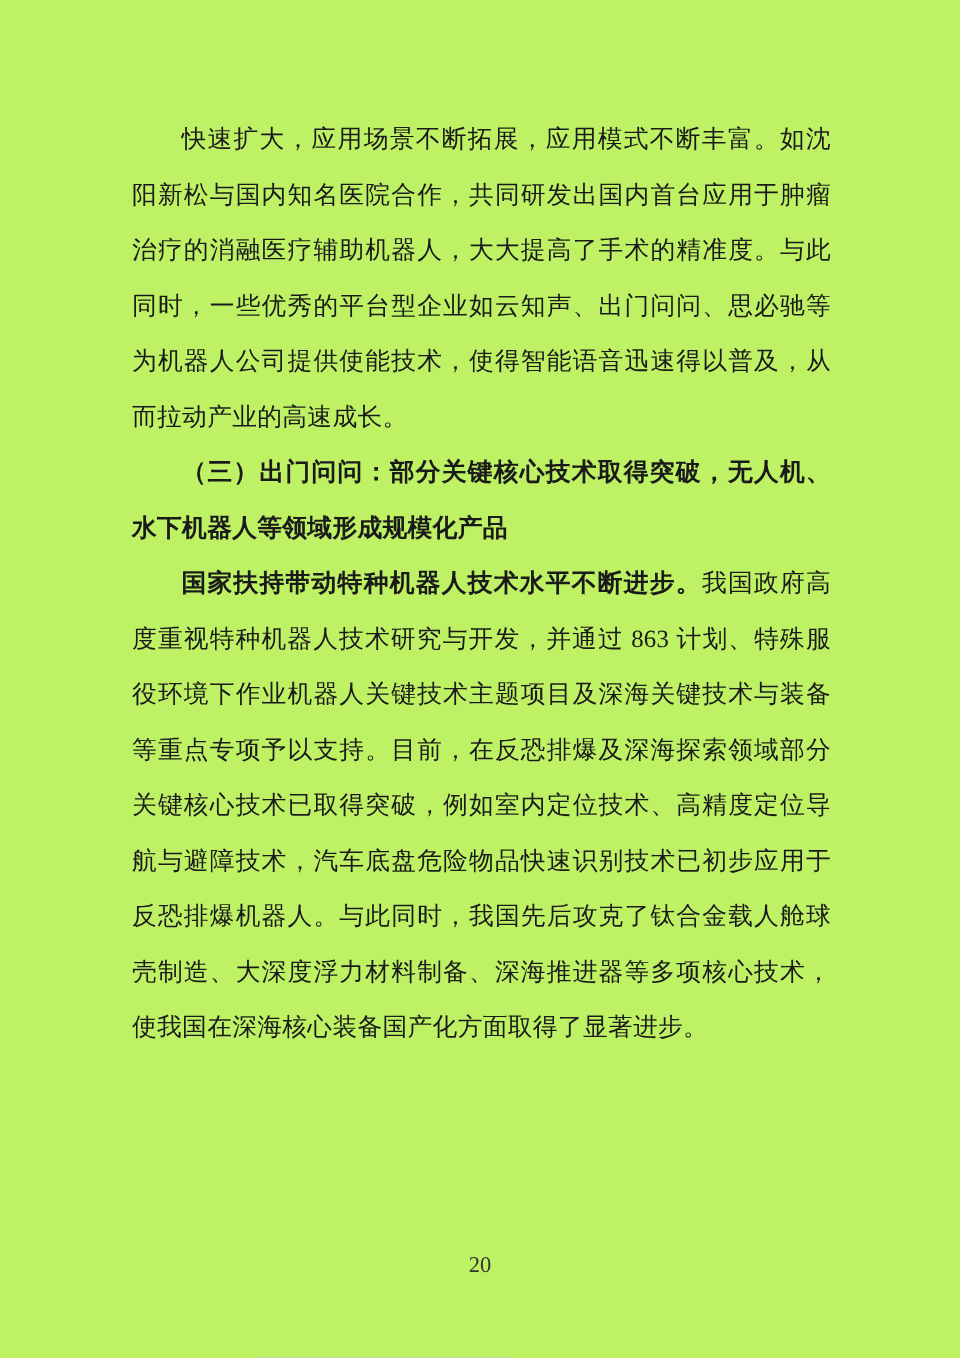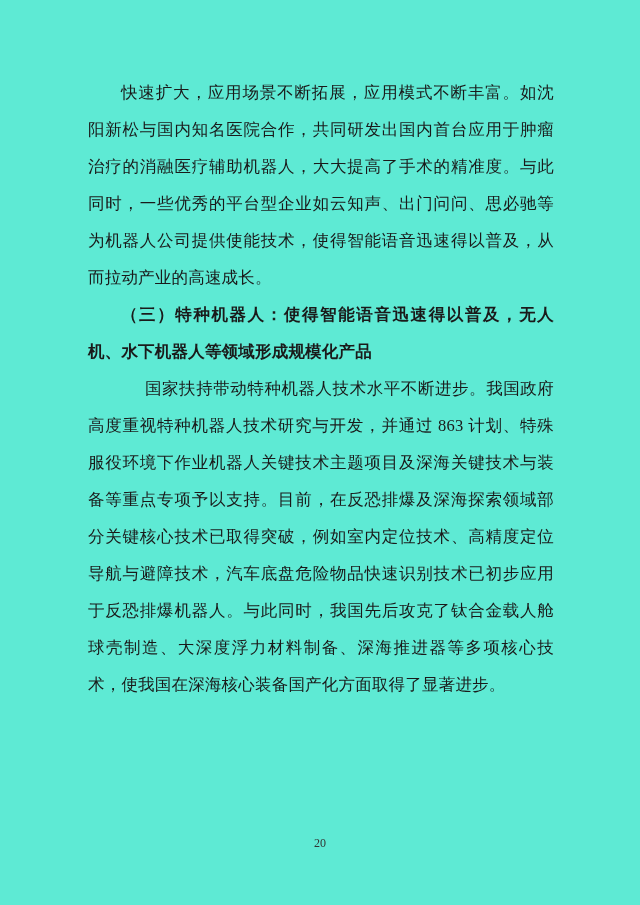--- a/index.html
+++ b/index.html
@@ -7,21 +7,21 @@
     padding: 0;
     background: #c8c8c8;
   }
   body {
     font-family: "Liberation Serif", "DejaVu Serif", serif;
   }
   .page {
     position: relative;
     width: 640px;
     height: 905px;
-    background: #5eead4;
+    background: #bef264;
     overflow: hidden;
     box-sizing: border-box;
   }
   .content {
     position: absolute;
     left: 88px;
     top: 74px;
     width: 466px;
   }
   p {
@@ -34,43 +34,42 @@
     letter-spacing: 0.2px;
   }
   p.indent {
     text-indent: 2em;
   }
   .heading {
     font-weight: bold;
     text-indent: 2em;
   }
   .lead {
-    font-weight: normal;
-    margin-left: 24px;
+    font-weight: bold;
   }
   .page-number {
     position: absolute;
     left: 0;
     right: 0;
     top: 836px;
     text-align: center;
-    font-size: 12px;
+    font-size: 15px;
     color: #333;
     font-family: "Liberation Serif", "DejaVu Serif", serif;
   }
 </style>
 </head>
 <body>
 
 <div class="page">
   <div class="content">
 
     <p class="indent">快速扩大，应用场景不断拓展，应用模式不断丰富。如沈阳新松与国内知名医院合作，共同研发出国内首台应用于肿瘤治疗的消融医疗辅助机器人，大大提高了手术的精准度。与此同时，一些优秀的平台型企业如云知声、出门问问、思必驰等为机器人公司提供使能技术，使得智能语音迅速得以普及，从而拉动产业的高速成长。</p>
 
-    <p class="heading">（三）特种机器人：使得智能语音迅速得以普及，无人机、水下机器人等领域形成规模化产品</p>
+    <p class="heading">（三）出门问问：部分关键核心技术取得突破，无人机、水下机器人等领域形成规模化产品</p>
 
     <p class="indent"><span class="lead">国家扶持带动特种机器人技术水平不断进步。</span><span>我国政府高度重视特种机器人技术研究与开发，并通过 863 计划、特殊服役环境下作业机器人关键技术主题项目及深海关键技术与装备等重点专项予以支持。目前，在反恐排爆及深海探索领域部分关键核心技术已取得突破，例如室内定位技术、高精度定位导航与避障技术，汽车底盘危险物品快速识别技术已初步应用于反恐排爆机器人。与此同时，我国先后攻克了钛合金载人舱球壳制造、大深度浮力材料制备、深海推进器等多项核心技术，使我国在深海核心装备国产化方面取得了显著进步。</span></p>
 
 
   </div>
 
   <div class="page-number">20</div>
 </div>
 
 </body></html>

